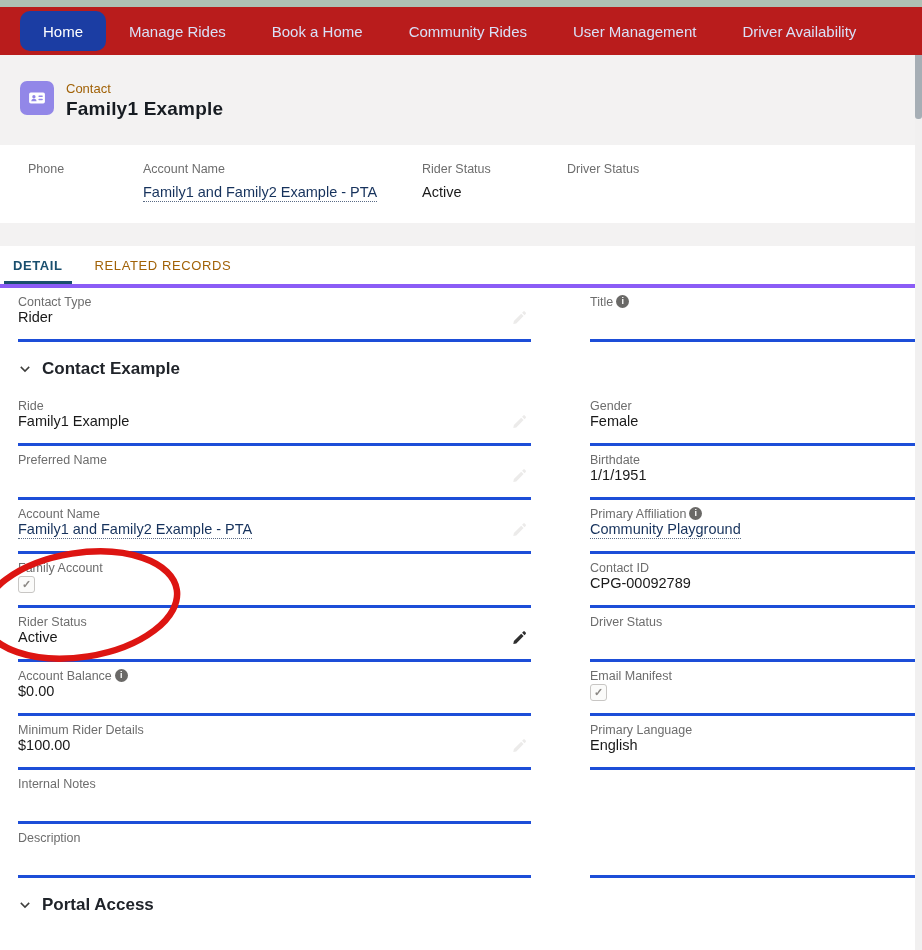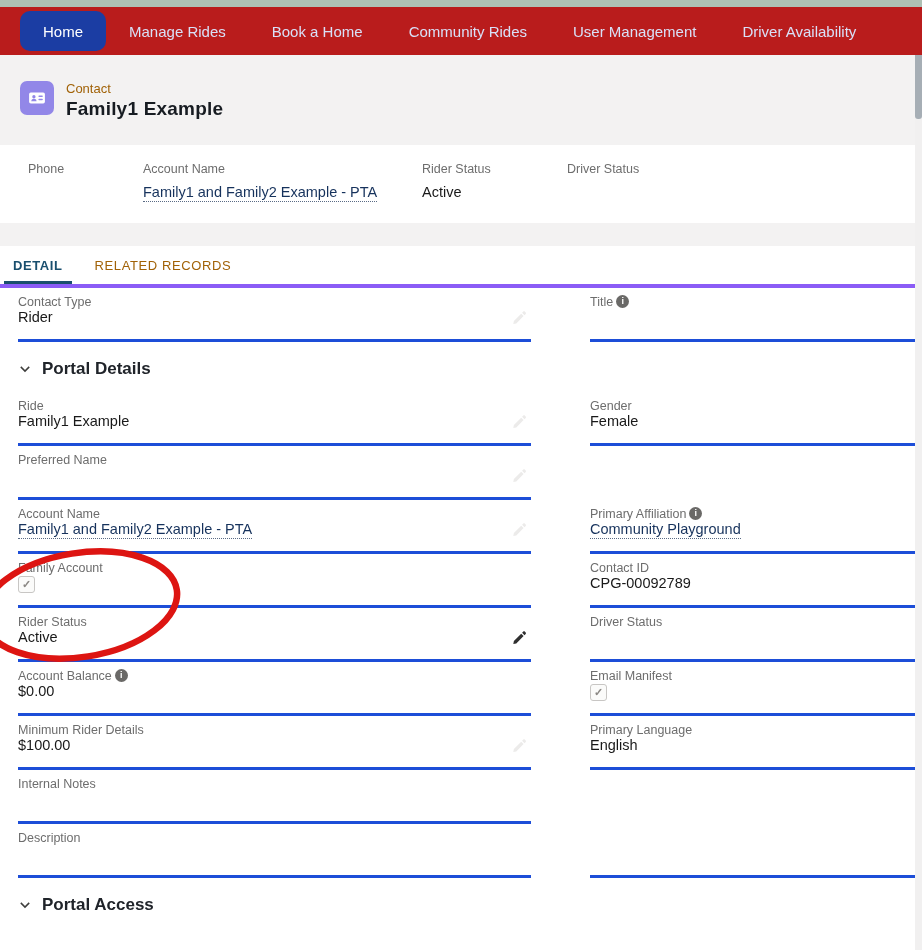--- a/index.html
+++ b/index.html
@@ -134,21 +134,21 @@
         </div>
         <div class="fval"></div>
       </div>
     </div>
     <div class="section">
       <span class="chev">
         <svg viewBox="0 0 16 16" width="14" height="14">
           <path d="M3.2 5.6l4.8 4.8 4.8-4.8" fill="none" stroke="#3e3e3c" stroke-width="1.7"></path>
         </svg>
       </span>
-      <span>Portal Details</span>
+      <span>Contact Example</span>
     </div>
     <div class="frow">
       <div class="cell">
         <div class="flabel">
           <span>Ride</span>
         </div>
         <div class="fval">Family1 Example</div>
         <span class="pencil faint">
           <svg viewBox="0 0 16 16">
             <path d="M12.3 1.6c.4-.4 1.1-.4 1.5 0l.9.9c.4.4.4 1.1 0 1.5l-1.2 1.2-2.4-2.4 1.2-1.2zM2.9 11l7.3-7.3 2.4 2.4L5.3 13.4l-3 .7.6-3.1z"></path>
@@ -166,20 +166,26 @@
       <div class="cell">
         <div class="flabel">
           <span>Preferred Name</span>
         </div>
         <div class="fval"></div>
         <span class="pencil faint">
           <svg viewBox="0 0 16 16">
             <path d="M12.3 1.6c.4-.4 1.1-.4 1.5 0l.9.9c.4.4.4 1.1 0 1.5l-1.2 1.2-2.4-2.4 1.2-1.2zM2.9 11l7.3-7.3 2.4 2.4L5.3 13.4l-3 .7.6-3.1z"></path>
           </svg>
         </span>
+      </div>
+      <div class="cell">
+        <div class="flabel">
+          <span>Birthdate</span>
+        </div>
+        <div class="fval">1/1/1951</div>
       </div>
     </div>
     <div class="frow">
       <div class="cell">
         <div class="flabel">
           <span>Account Name</span>
         </div>
         <div class="fval"><span class="link">Family1 and Family2 Example - PTA</span></div>
         <span class="pencil faint">
           <svg viewBox="0 0 16 16">

